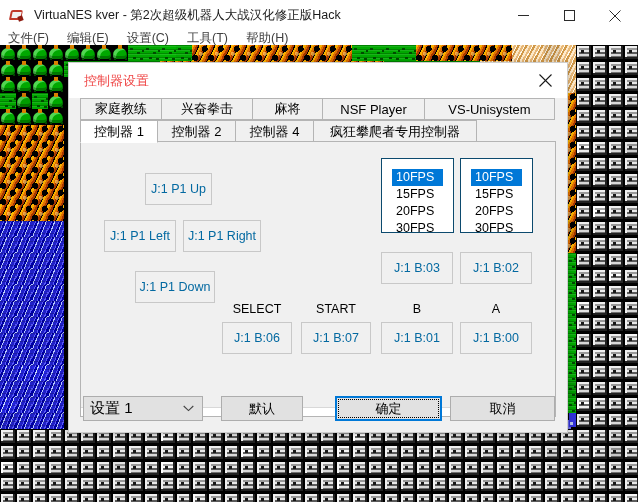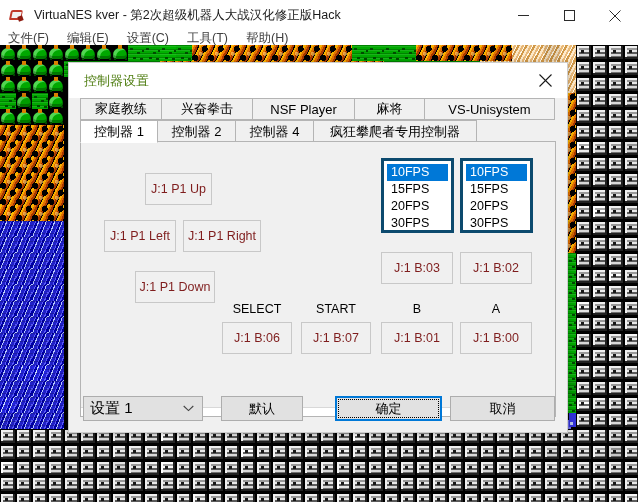--- a/index.html
+++ b/index.html
@@ -242,21 +242,21 @@
   .dlg-titlebar {
     position: relative;
     height: 35px;
     background: #ffffff;
     display: flex;
     align-items: center;
   }
   .dlg-title {
     margin-left: 15px;
     font-size: 13px;
-    color: #4d7c0f;
+    color: #ef4444;
     white-space: nowrap;
   }
   .dlg-close {
     position: absolute;
     right: 0; top: 0;
     width: 44px; height: 34px;
     display: flex; align-items: center; justify-content: center;
     color: #1a1a1a;
   }
 
@@ -301,42 +301,42 @@
     border: 1px solid #b4b4b4;
     box-sizing: border-box;
   }
 
   
   .btn-bind {
     position: absolute;
     background: #f0f0f0;
     border: 1px solid #c8c8c8;
     font-size: 12.5px;
-    color: #7f1d1d;
+    color: #0369a1;
     display: flex;
     align-items: center;
     justify-content: center;
     box-sizing: border-box;
     white-space: nowrap;
     overflow: hidden;
   }
   .lbl-static {
     position: absolute;
     font-size: 12.5px;
     color: #000;
     text-align: center;
     white-space: nowrap;
   }
   .listbox {
     position: absolute;
     background: #ffffff;
-    border: 3px solid #0c4a6e;
+    border: 1px solid #0c4a6e;
     box-sizing: border-box;
     overflow: hidden;
-    padding: 3px;
+    padding: 10px;
   }
   .lb-item {
     font-size: 12.5px;
     color: #000;
     height: 17px;
     line-height: 17px;
     padding-left: 4px;
     white-space: nowrap;
   }
   .lb-item.sel {
@@ -1618,22 +1618,22 @@
             <line x1="0.5" y1="0.5" x2="12.5" y2="12.5" stroke="#1a1a1a" stroke-width="1.1"></line>
             <line x1="12.5" y1="0.5" x2="0.5" y2="12.5" stroke="#1a1a1a" stroke-width="1.1"></line>
           </svg>
       </div>
     </div>
 
     <div class="tabstrip">
       <div class="tabrow row1">
         <div class="tab" style="width:82px">家庭教练</div>
         <div class="tab" style="width:92px">兴奋拳击</div>
+        <div class="tab" style="width:71px">麻将</div>
         <div class="tab" style="width:103px">NSF Player</div>
-        <div class="tab" style="width:71px">麻将</div>
         <div class="tab" style="width:131px">VS-Unisystem</div>
       </div>
       <div class="tabrow row2">
         <div class="tab selected" style="width:78px">控制器 1</div>
         <div class="tab" style="width:79px">控制器 2</div>
         <div class="tab" style="width:79px">控制器 4</div>
         <div class="tab" style="width:164px">疯狂攀爬者专用控制器</div>
       </div>
     </div>
 

